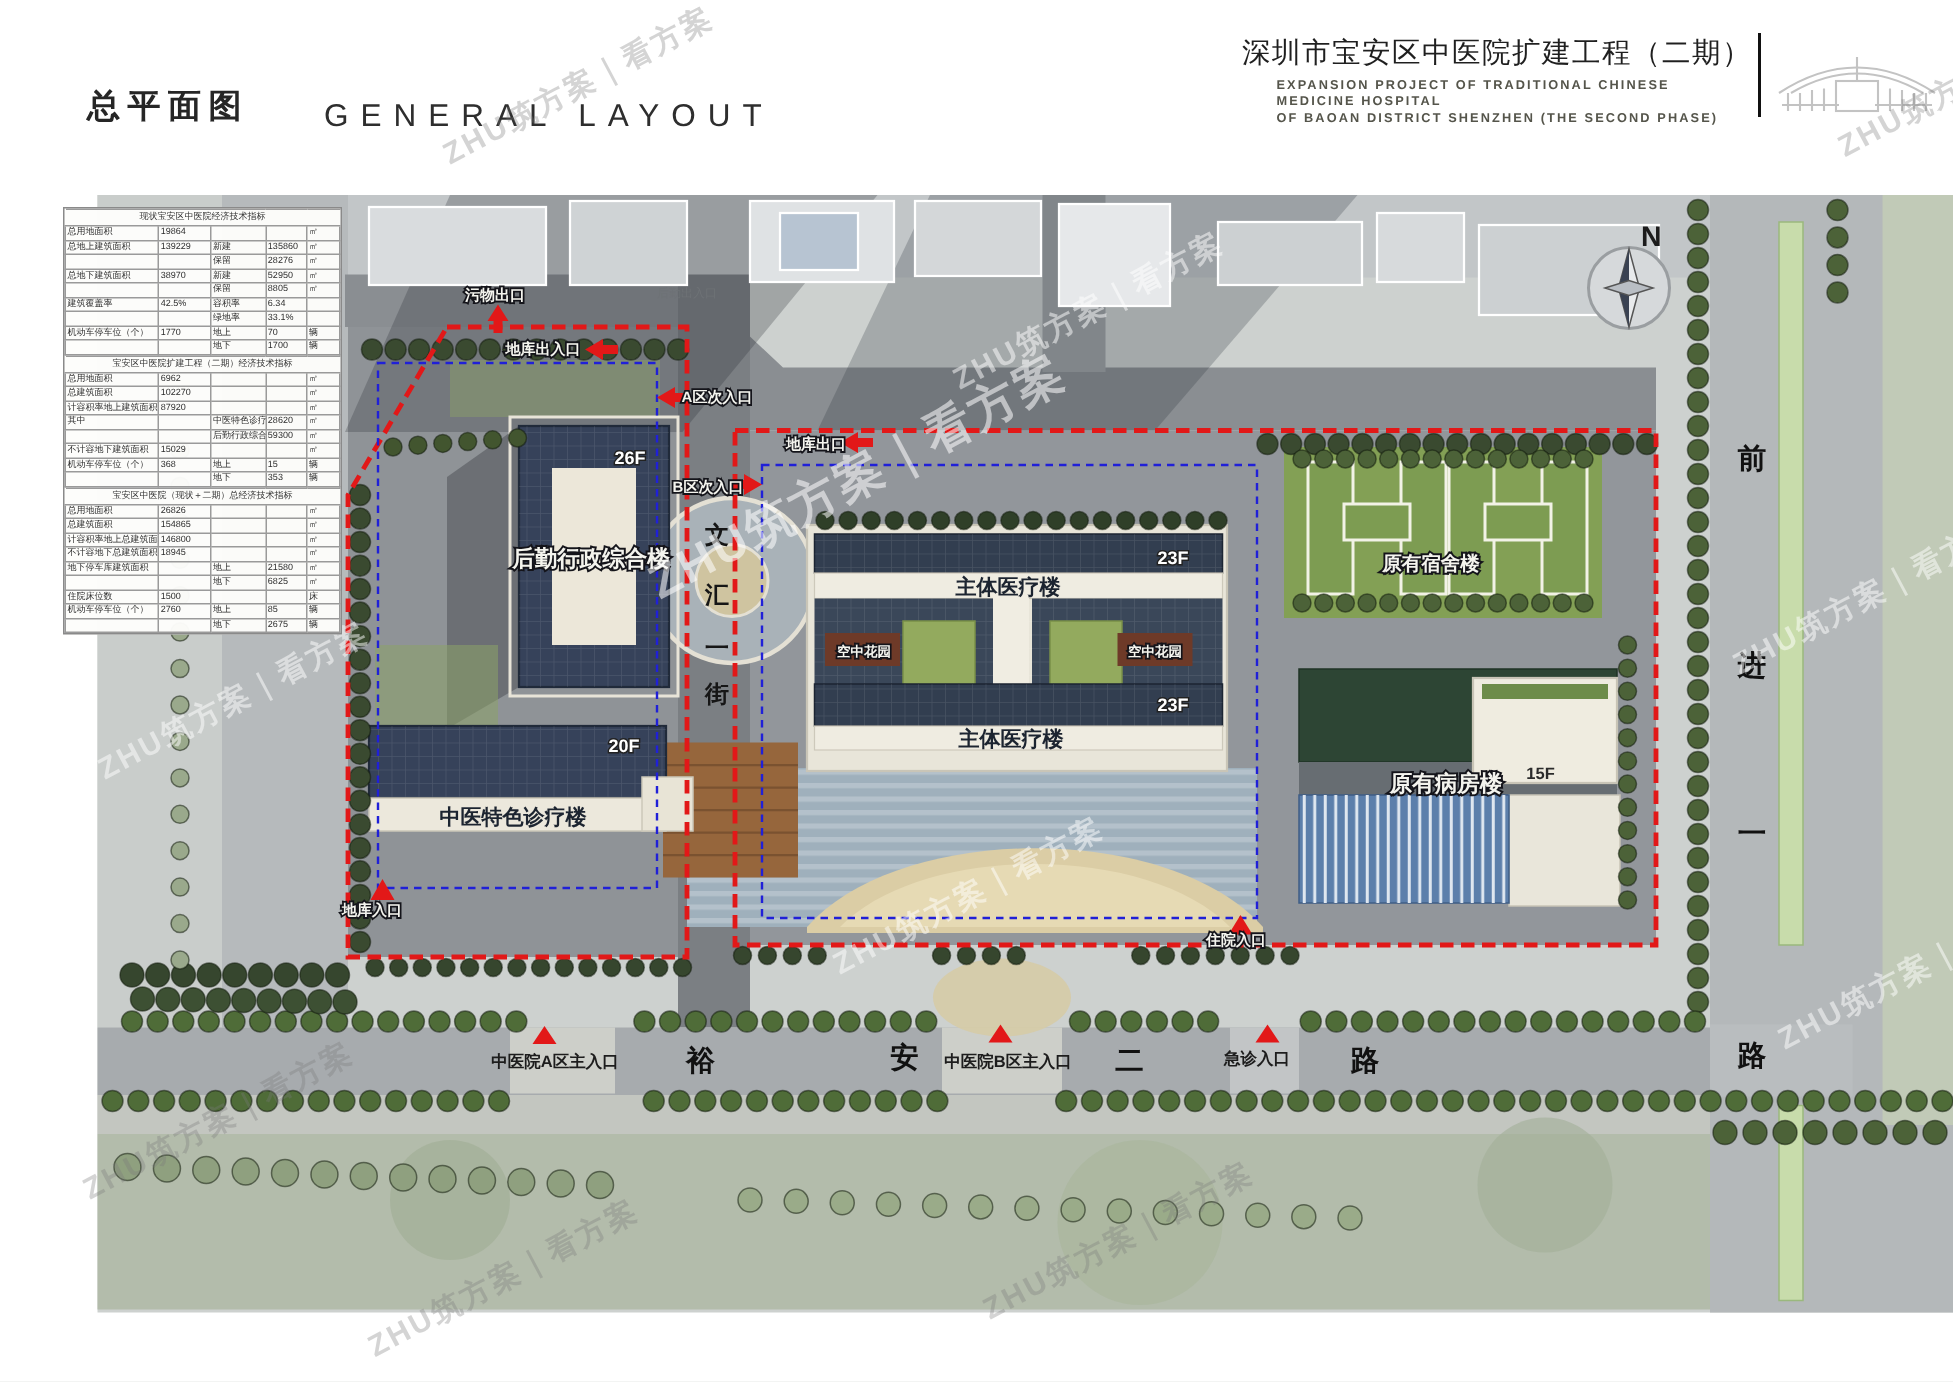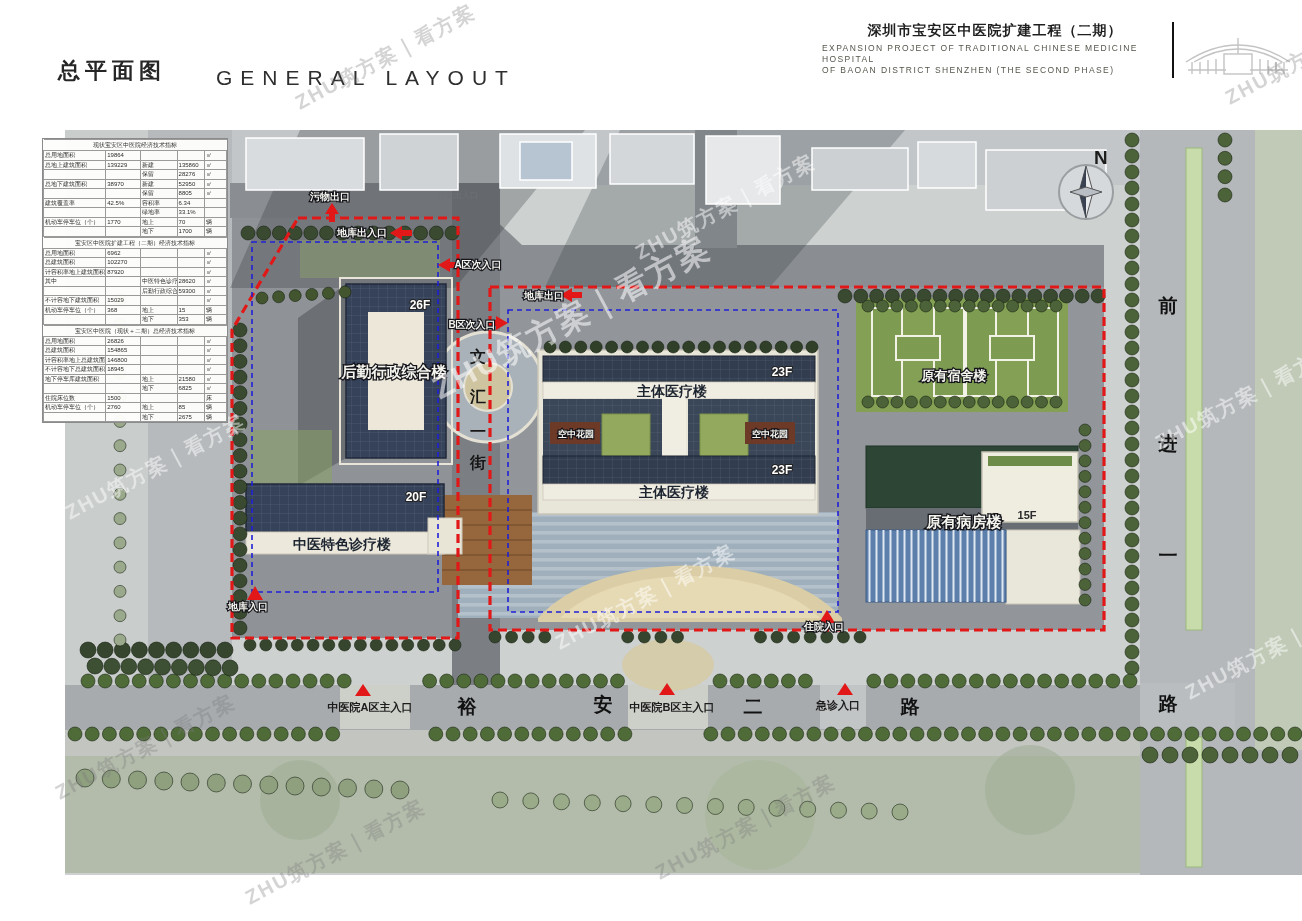--- a/index.html
+++ b/index.html
@@ -3,22 +3,22 @@
 <meta charset="utf-8">
 <style>
   html,body{margin:0;padding:0;}
   body{width:1302px;height:921px;overflow:hidden;background:#fff;
        font-family:"Liberation Sans","DejaVu Sans",sans-serif;}
   .page{position:relative;width:1302px;height:921px;background:#fff;}
   
   .title-cn{position:absolute;left:58px;top:56px;font-size:22px;font-weight:700;color:#262626;letter-spacing:5px;}
   .title-en{position:absolute;left:216px;top:66px;font-size:21px;font-weight:500;color:#2e2e2e;letter-spacing:8px;}
   .hdr{position:absolute;left:822px;top:22px;width:346px;}
-  .hdr-cn{font-size:14px;color:#1f1f1f;text-align:center;letter-spacing:1px;font-weight:700;}
-  .hdr-en{font-size:8.5px;color:#55554b;letter-spacing:1.4px;margin-top:3px;line-height:11px;font-weight:400;}
+  .hdr-cn{font-size:19px;color:#1f1f1f;text-align:right;letter-spacing:1px;font-weight:400;}
+  .hdr-en{font-size:8.5px;color:#55554b;letter-spacing:1.4px;margin-top:3px;line-height:11px;font-weight:700;margin-left:29px;}
   .hdr-div{position:absolute;left:1172px;top:22px;width:2px;height:56px;background:#111;}
   .logo{position:absolute;left:1180px;top:24px;width:116px;height:58px;}
   
   #spec-table{position:absolute;left:42px;top:138px;width:184px;background:rgba(253,253,251,0.97);
               border:1px solid #8a8a8a;z-index:5;}
   #spec-table table{width:100%;border-collapse:collapse;table-layout:fixed;}
   #spec-table td{border:0.5px solid #9a9a9a;font-size:6px;line-height:8.5px;height:8.5px;
                  padding:0 1px;color:#2c2c2c;overflow:hidden;white-space:nowrap;}
   #spec-table td.sec-h{text-align:center;height:10px;line-height:10px;color:#333;border-left:none;border-right:none;}
   svg{position:absolute;left:0;top:0;}

